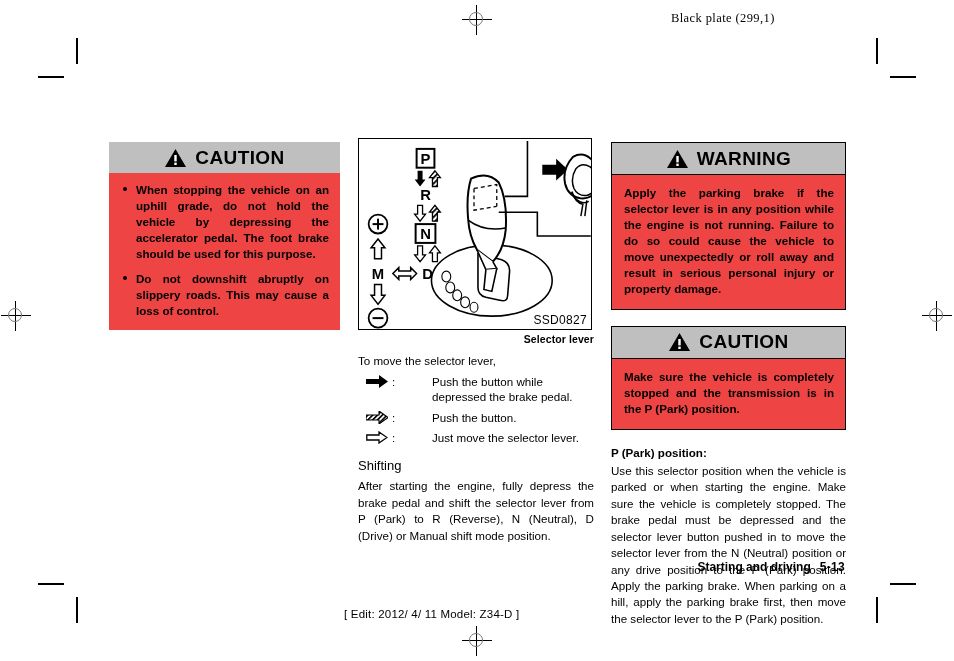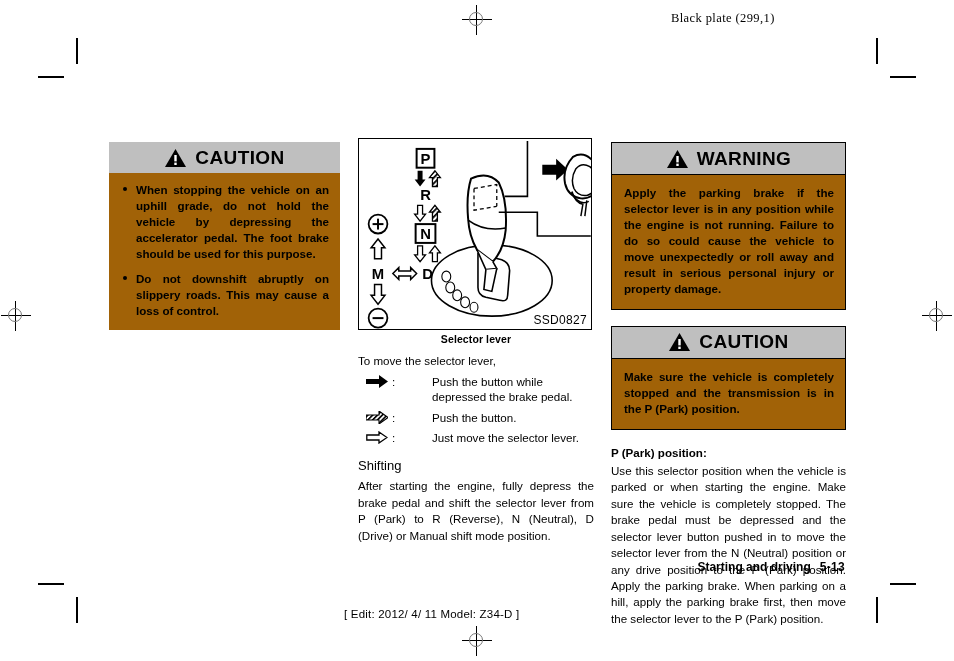--- a/index.html
+++ b/index.html
@@ -49,21 +49,21 @@
     background:#bfbfbf;
     display:flex;align-items:center;justify-content:center;
     height:31px;gap:8px;
   }
   .alert.bordered .alert-head{border-bottom:1.5px solid #000;}
   .alert-head .word{
     font-size:19px;font-weight:bold;color:#000;letter-spacing:.4px;
   }
   .tri{display:block;}
   .alert-body{
-    background:#a16207;
+    background:#ef4444;
     padding:9px 11px 11px 11px;
     font-size:11.6px;font-weight:bold;line-height:1.38;
     text-align:justify;color:#000;
   }
   .alert-body.plain{padding:10px 11px 12px 12px;}
   ul.bul{list-style:none;margin:0;padding:0;}
   ul.bul li{position:relative;padding-left:16px;margin-bottom:9px;}
   ul.bul li:last-child{margin-bottom:0;}
   ul.bul li::before{
     content:"";position:absolute;left:3px;top:5px;
@@ -73,21 +73,21 @@
   
   .figbox{
     width:234px;height:192px;border:1.6px solid #000;
     position:relative;background:#fff;box-sizing:border-box;
   }
   .figcode{
     position:absolute;right:4px;bottom:2px;
     font-size:12px;font-weight:normal;letter-spacing:.3px;color:#000;
   }
   .figcap{
-    text-align:center;font-size:10.5px;font-weight:bold;
+    text-align:right;font-size:10.5px;font-weight:bold;
     margin-top:3px;color:#000;letter-spacing:.1px;
   }
 
   
   .btext{
     font-size:11.6px;line-height:1.42;text-align:justify;color:#000;
   }
   .btext p{margin:0 0 9px 0;}
   .btext p:last-child{margin-bottom:0;}
   .lead{margin:9px 0 7px 0;font-size:11.6px;color:#000;}

